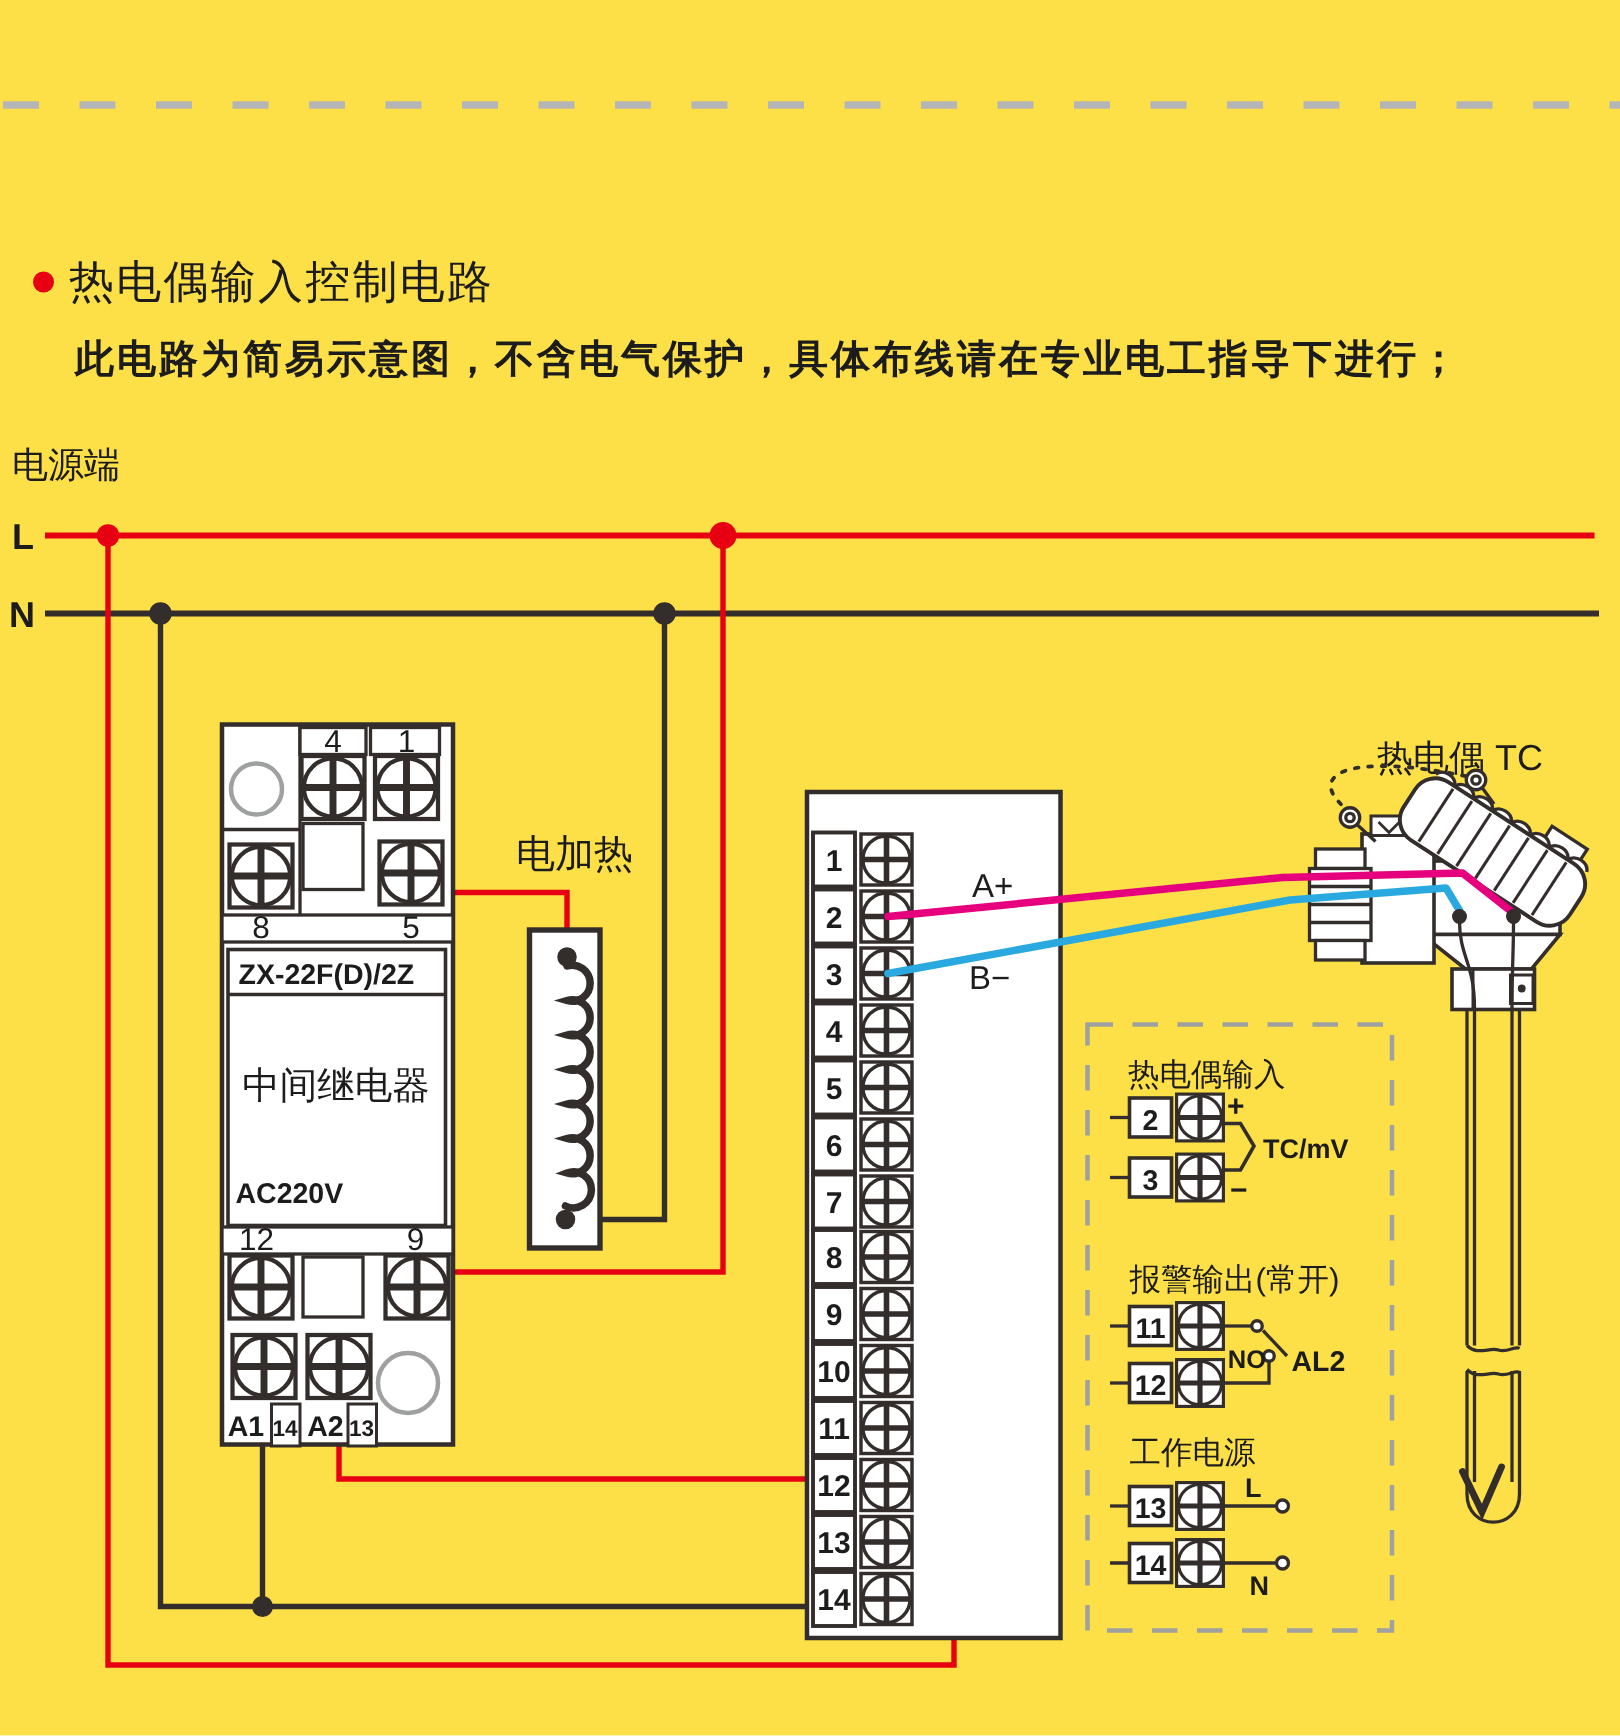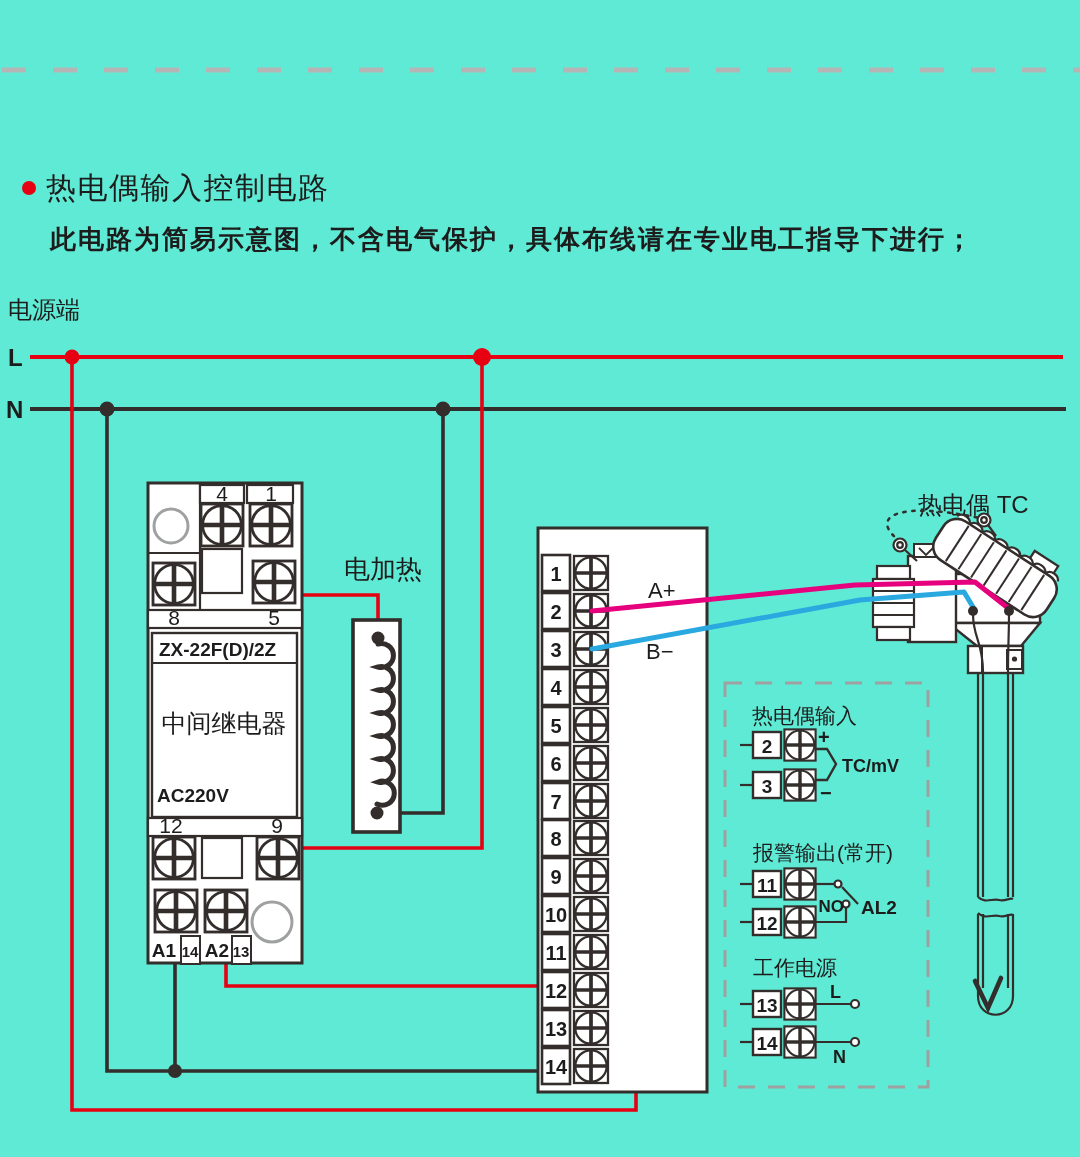--- a/index.html
+++ b/index.html
@@ -1,16 +1,16 @@
 <!DOCTYPE html>
 <html><head>
 <meta charset="utf-8">
 <style>
   html,body{margin:0;padding:0;background:#ffffff;}
-  .stage{position:relative;width:1080px;height:1157px;background:#5eead4;overflow:hidden;
+  .stage{position:relative;width:1080px;height:1157px;background:#fde047;overflow:hidden;
          font-family:"Liberation Sans","DejaVu Sans",sans-serif;}
   svg{position:absolute;left:0;top:0;}
   text{fill:#1c1c1c;}
   .cjk{font-family:"Liberation Sans","DejaVu Sans",sans-serif;}
 </style>
 </head>
 <body>
 
 <div class="stage">
 <svg width="1080" height="1157" viewBox="0 0 1080 1157">

